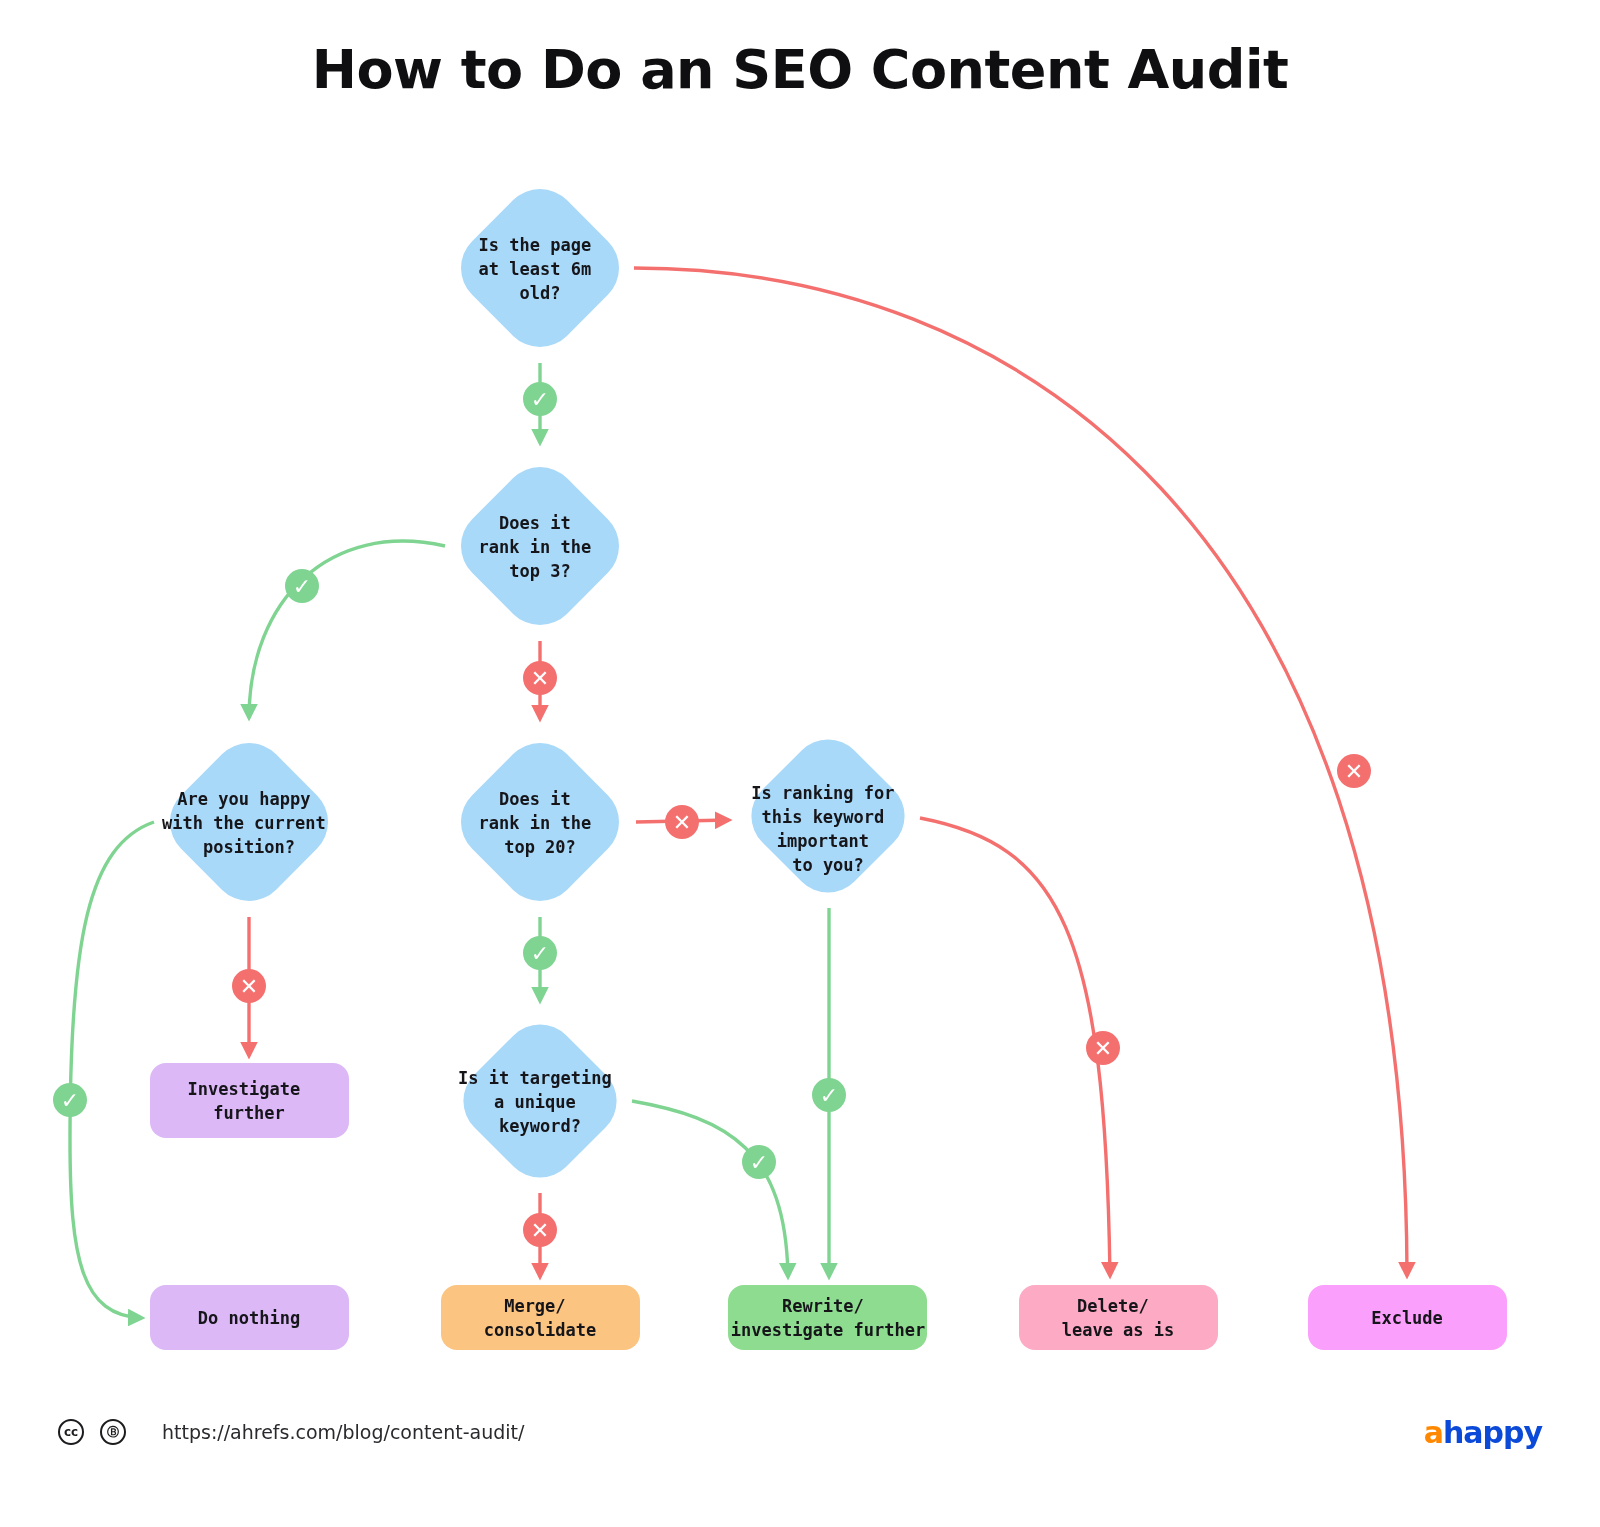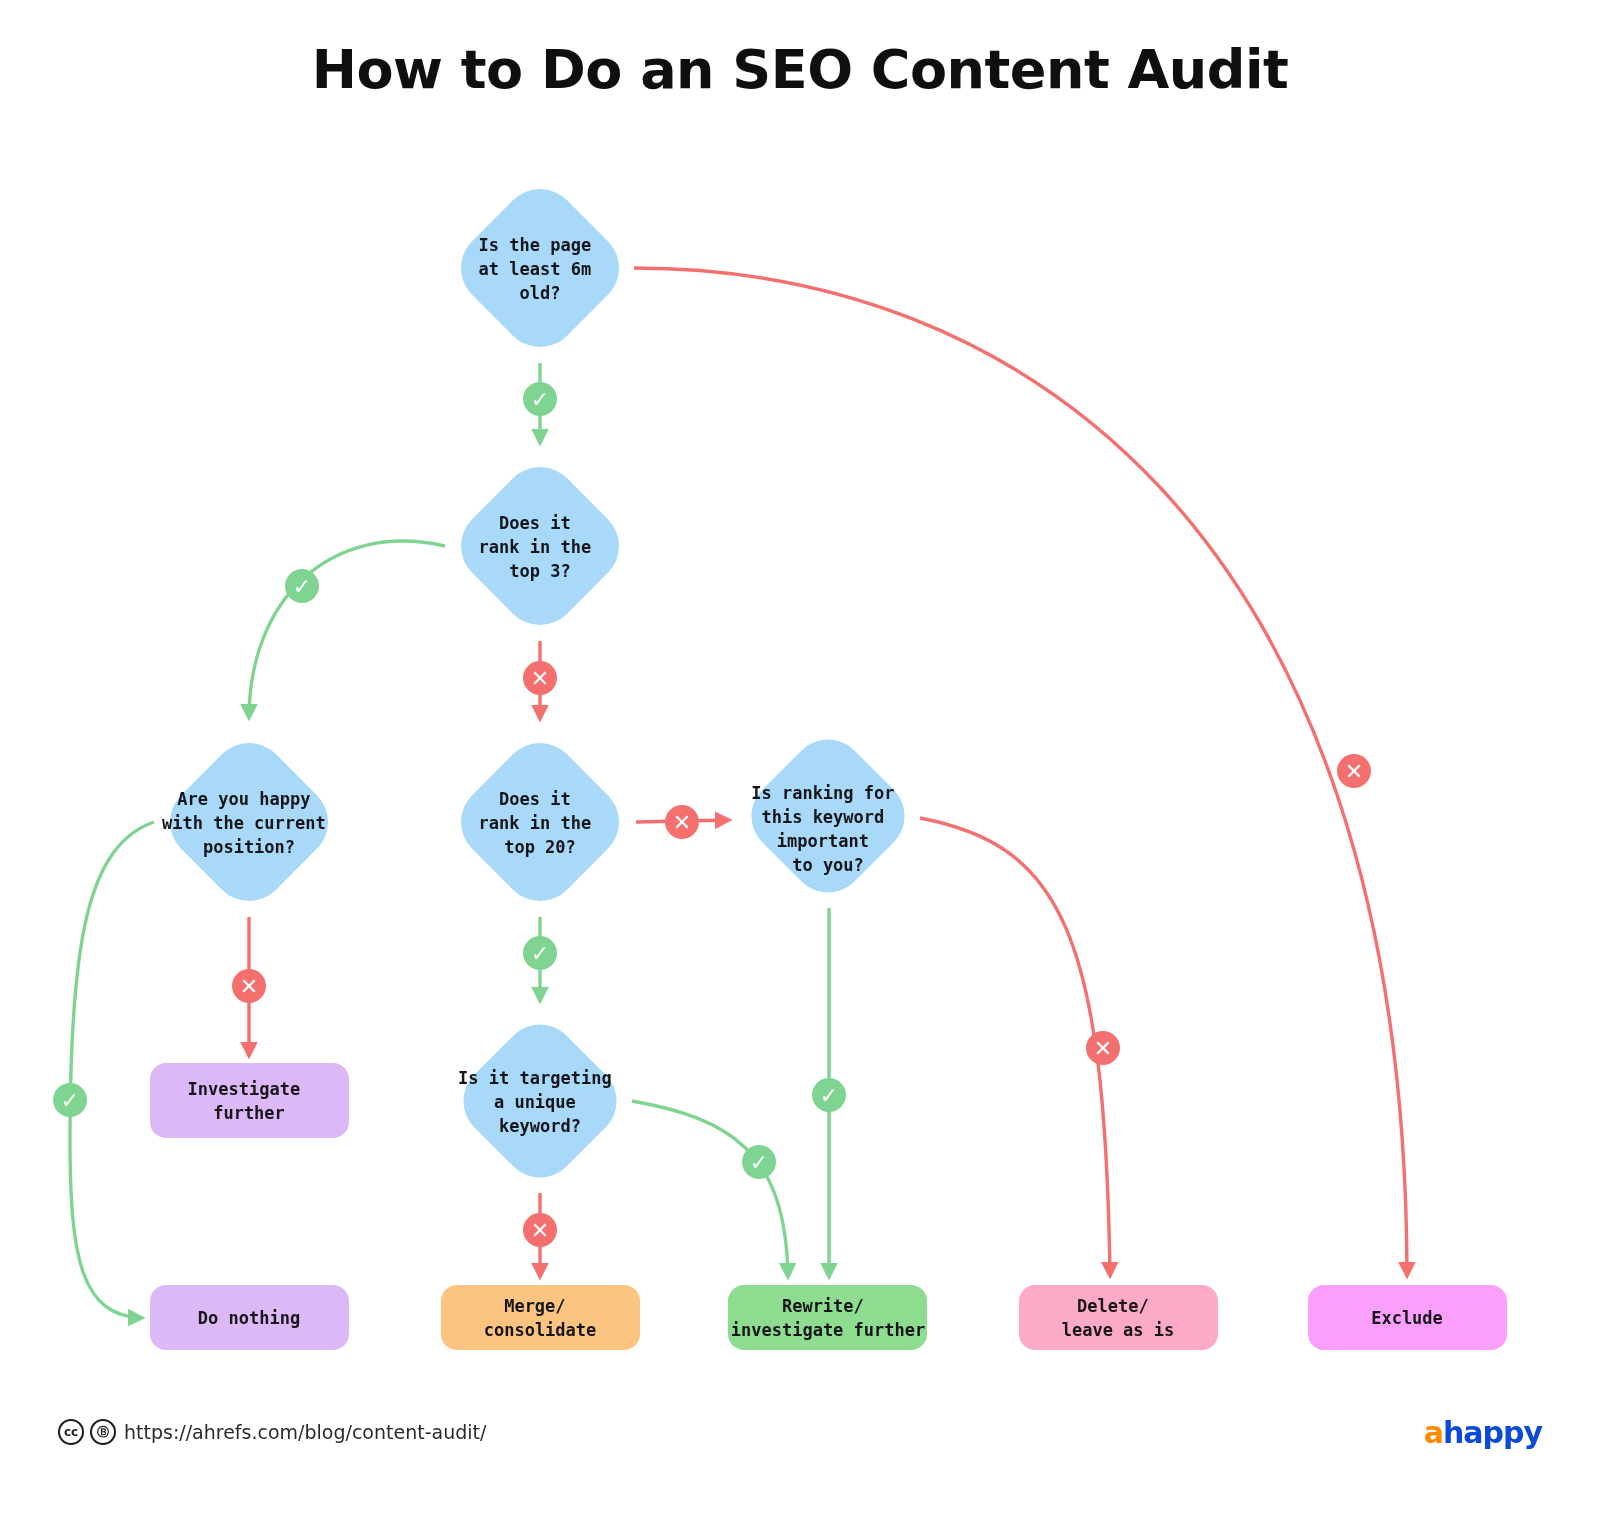--- a/index.html
+++ b/index.html
@@ -58,27 +58,27 @@
     bottom: 0;
     width: 1600px;
     height: 120px;
   }
   #footer-left {
     position: absolute;
     left: 58px;
     top: 12px;
     display: flex;
     align-items: center;
-    gap: 6px;
+    gap: 16px;
   }
   #footer-url {
     font-family: "DejaVu Sans", sans-serif;
     font-size: 19px;
     color: #2a2a2e;
-    margin-left: 2px;
+    margin-left: 20px;
   }
   .cc-badge {
     width: 26px;
     height: 26px;
     border: 2px solid #1c1c1f;
     border-radius: 50%;
     display: flex;
     align-items: center;
     justify-content: center;
     font-family: "DejaVu Sans", sans-serif;

